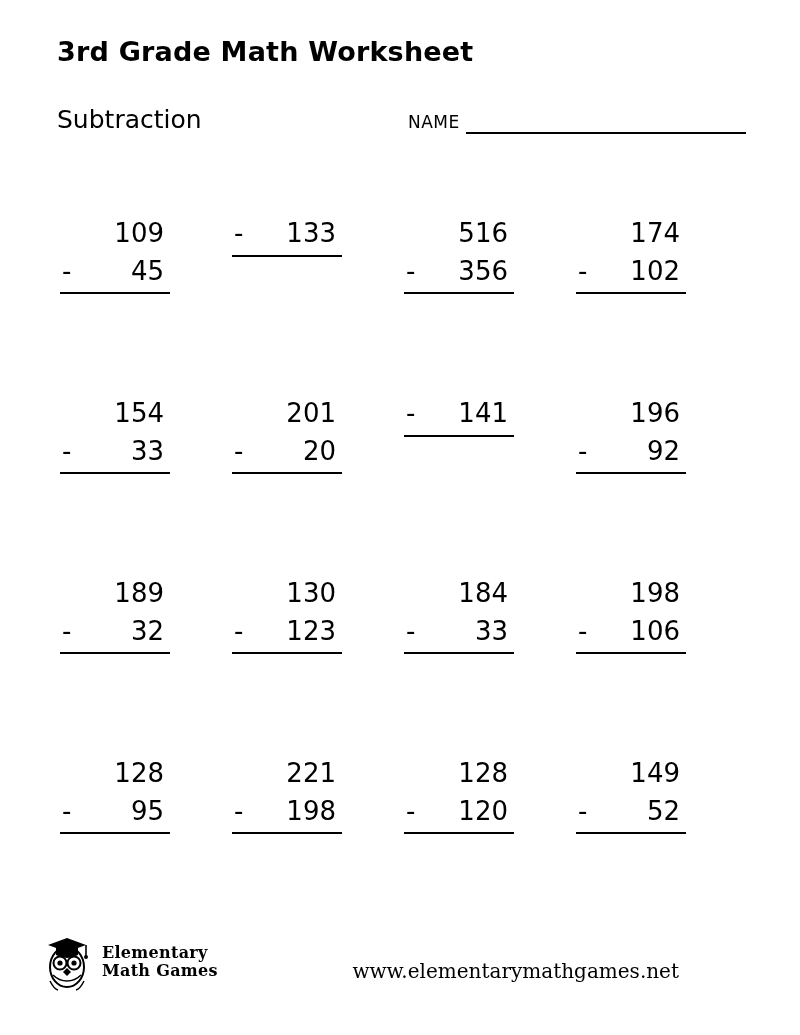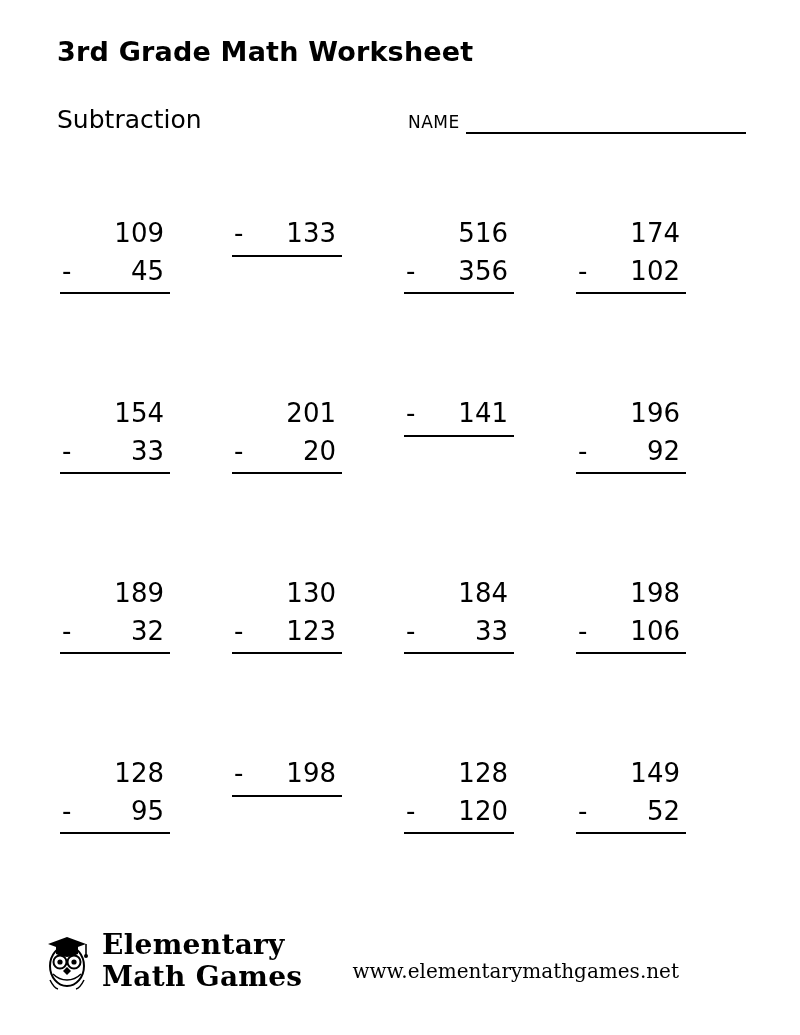--- a/index.html
+++ b/index.html
@@ -111,21 +111,21 @@
     gap: 8px;
   }
   .owl {
     width: 54px;
     height: 62px;
     position: relative;
   }
   .logo-text {
     font-family: "DejaVu Serif", serif;
     font-weight: bold;
-    font-size: 28px;
+    font-size: 16px;
     line-height: 1.15;
     letter-spacing: 0.3px;
   }
 
   .footer-url {
     position: absolute;
     right: 48px;
     bottom: 52px;
     font-family: "DejaVu Serif", serif;
     font-size: 20px;
@@ -268,20 +268,21 @@
         <div class="prob">
           <div class="top">128</div>
           <div class="bottom-row">
             <span class="op">-</span>
             <span>95</span>
           </div>
         </div>
       </div>
       <div class="prob-cell">
         <div class="prob">
+          <div class="top">221</div>
           <div class="bottom-row">
             <span class="op">-</span>
             <span>198</span>
           </div>
         </div>
       </div>
       <div class="prob-cell">
         <div class="prob">
           <div class="top">128</div>
           <div class="bottom-row">

